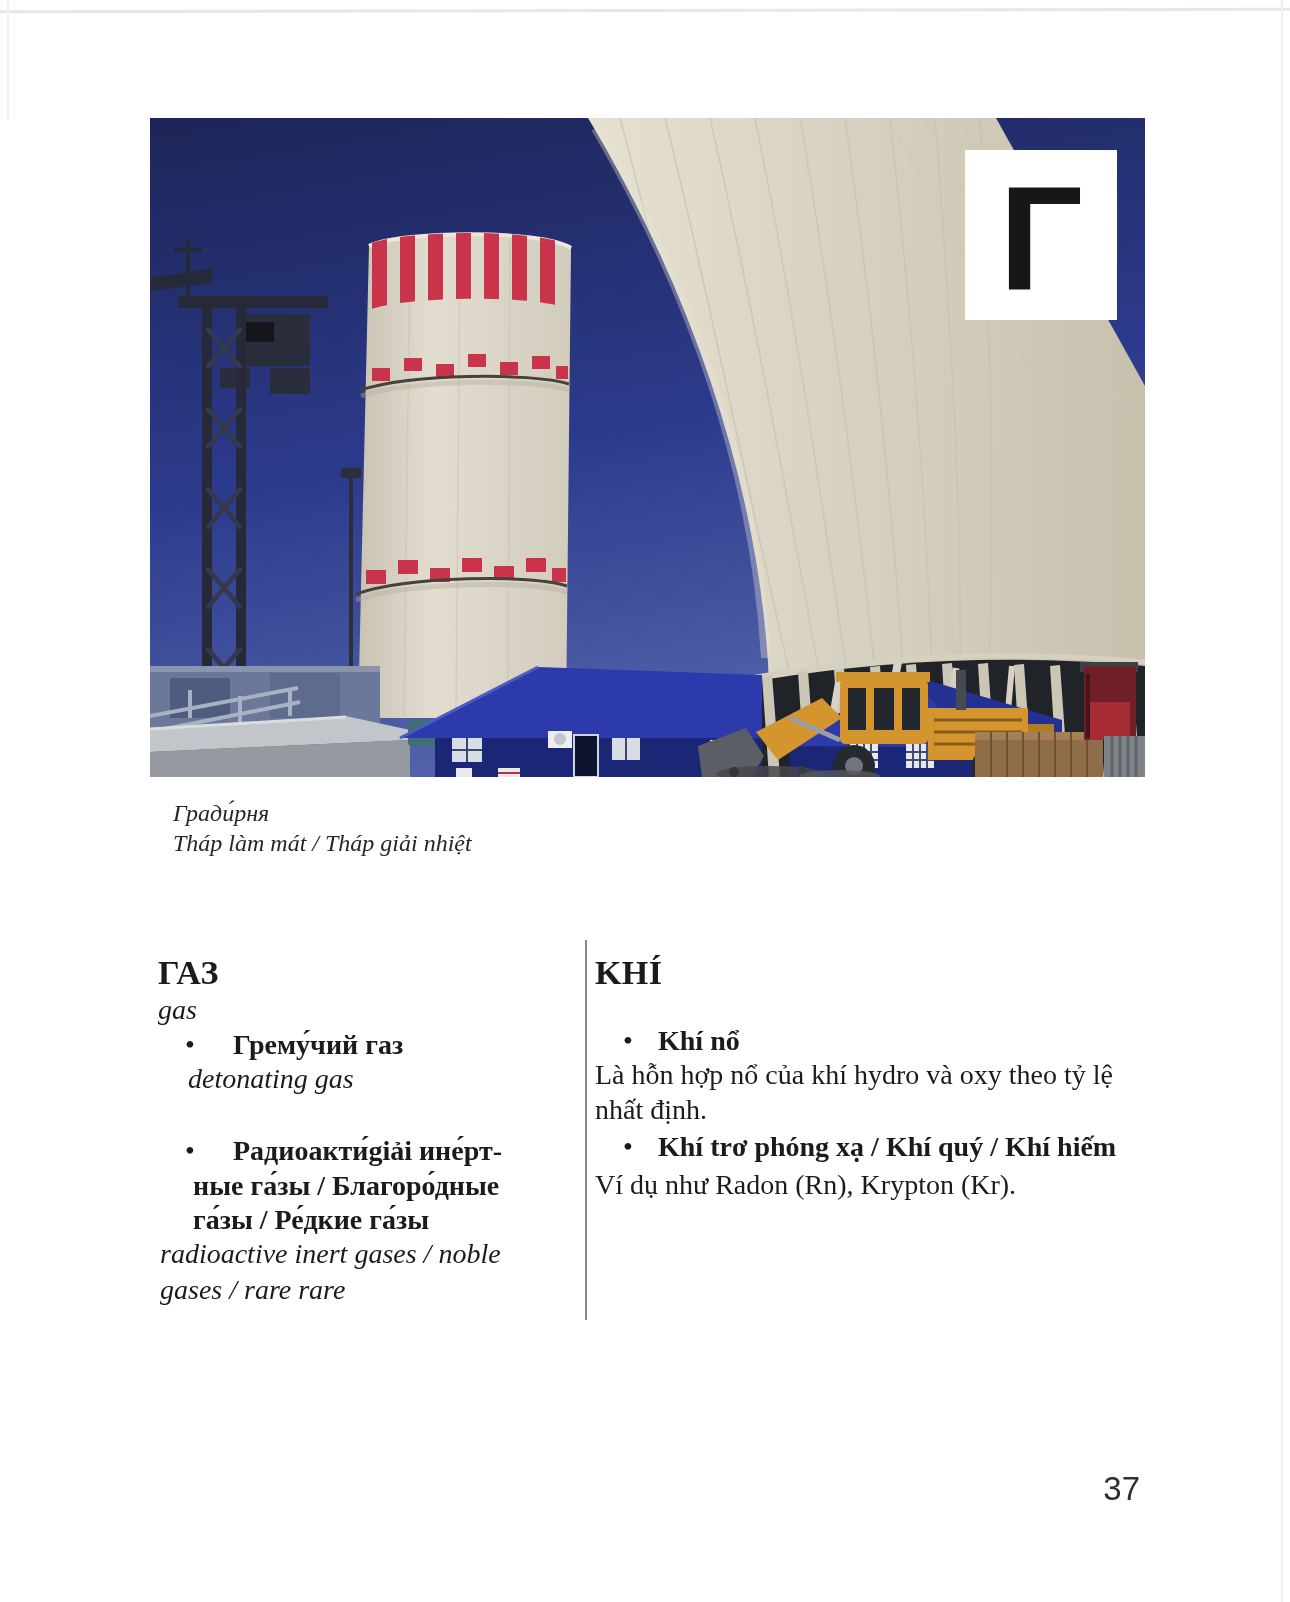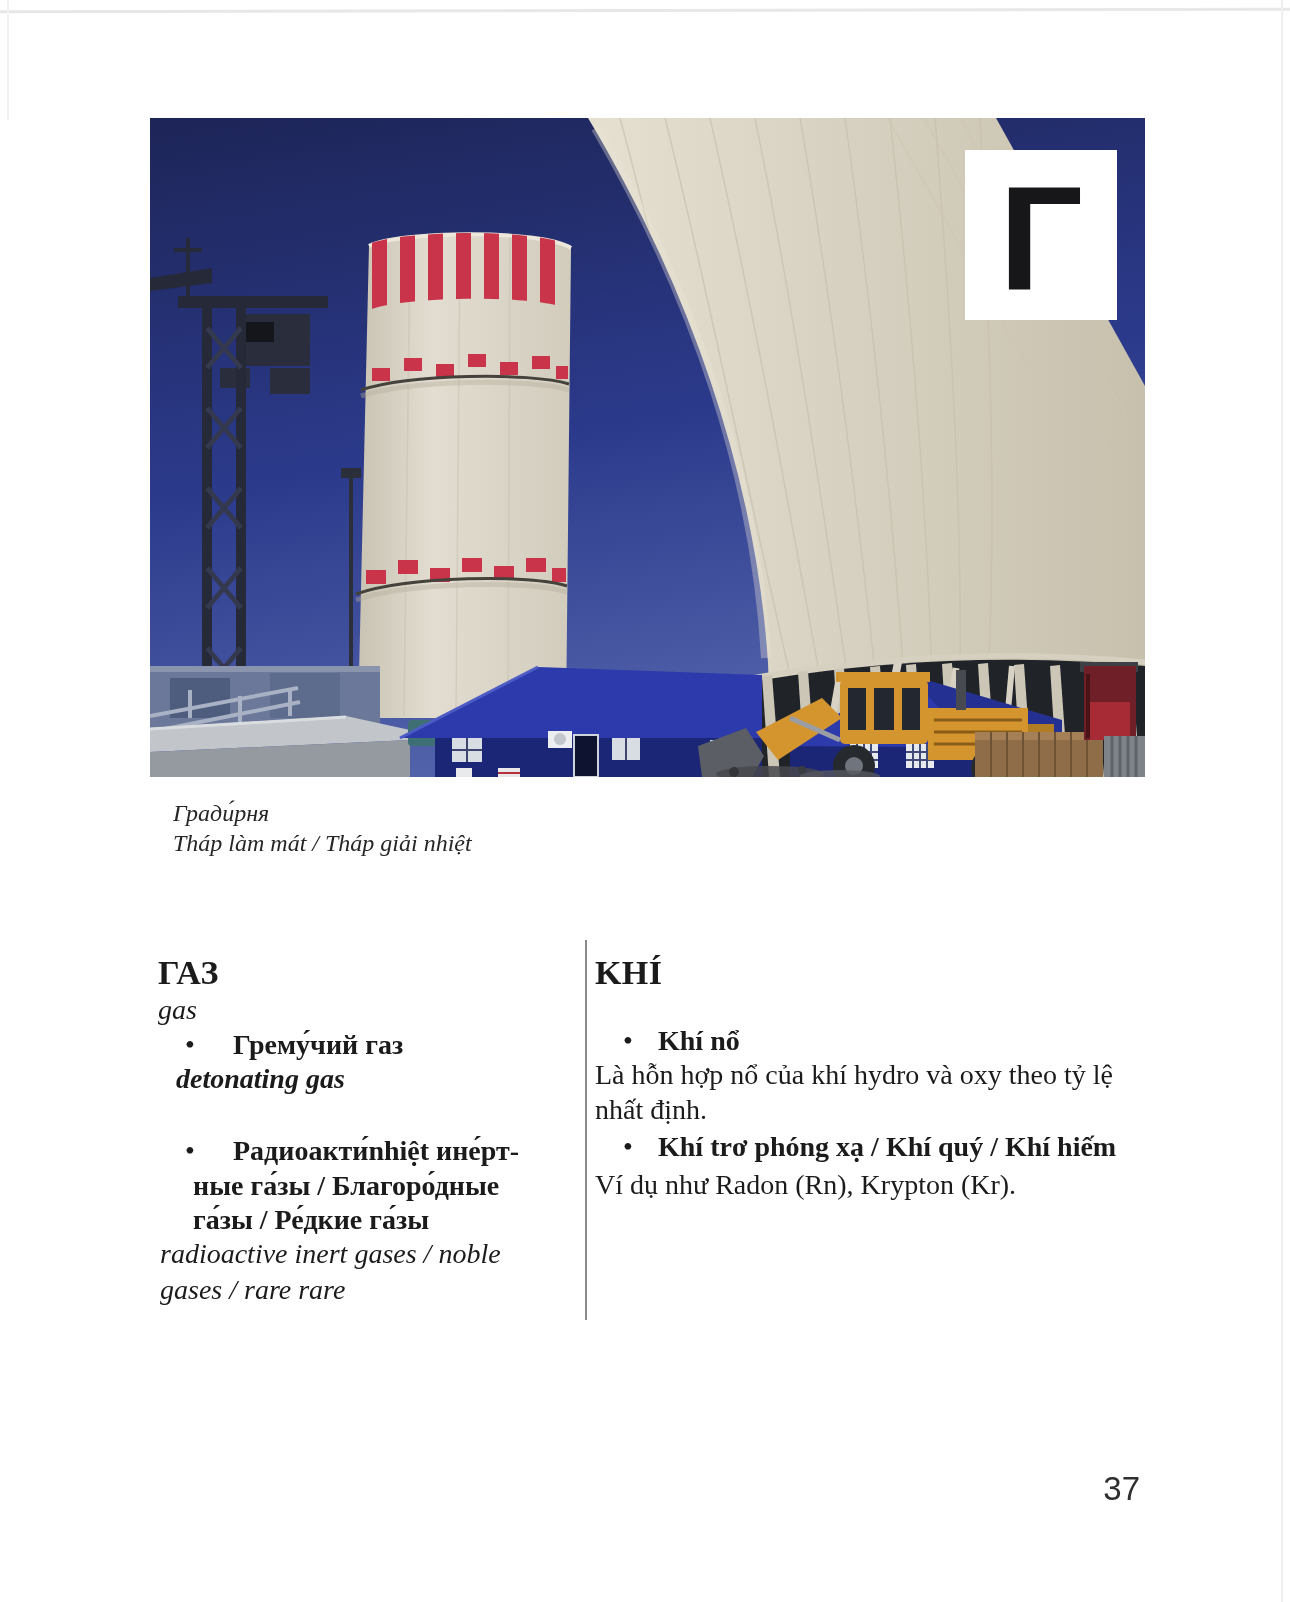--- a/index.html
+++ b/index.html
@@ -31,21 +31,21 @@
   .col { position:absolute; }
   .col-left  { left:158px; top:955px; width:410px; height:370px; }
   .col-right { left:595px; top:955px; width:550px; height:370px; }
   .line { position:absolute; left:0; white-space:nowrap; font-size:28px; line-height:36px; color:#1b1b1b; }
   .hw { font-weight:bold; font-size:34px; letter-spacing:0.4px; }
   .it { font-style:italic; }
   .b  { font-weight:bold;margin-left:35px; }
   .bullet { position:absolute; font-size:28px; top:0; }
   .col-left  .bullet { left:27px; }
   .col-left  .bterm  { position:absolute; left:75px; font-weight:bold; }
-  .col-left  .ind    { left:18px;font-weight:bold; }
+  .col-left  .ind    { left:30px; }
   .col-right .bullet { left:28px; }
   .col-right .bterm  { position:absolute; left:63px; font-weight:bold; }
 
   .pagenum { position:absolute; left:1000px; top:1470px; width:140px; text-align:right;
              font-family:"Liberation Sans","DejaVu Sans",sans-serif; font-size:33px; color:#2f2f2f; }
 </style>
 </head>
 <body>
 
 <div class="page">
@@ -291,21 +291,21 @@
     <div class="line it" style="top:37px">gas</div>
 
     <div class="line" style="top:72px">
       <span class="bullet">•</span>
       <span class="bterm">Грему́чий газ</span>
     </div>
     <div class="line it ind" style="top:106px">detonating gas</div>
 
     <div class="line" style="top:178px">
       <span class="bullet">•</span>
-      <span class="bterm">Радиоакти́nhiệt ине́рт-</span>
+      <span class="bterm">Радиоакти́giải ине́рт-</span>
     </div>
     <div class="line b" style="top:213px">ные га́зы / Благоро́дные</div>
     <div class="line it" style="top:281px;left:2px">radioactive inert gases / noble</div>
     <div class="line b" style="top:247px">га́зы / Ре́дкие га́зы</div>
     <div class="line it" style="top:317px;left:2px">gases / rare rare</div>
   </div>
 
   <div class="col col-right">
     <div class="line hw" style="top:0">KHÍ</div>
 

